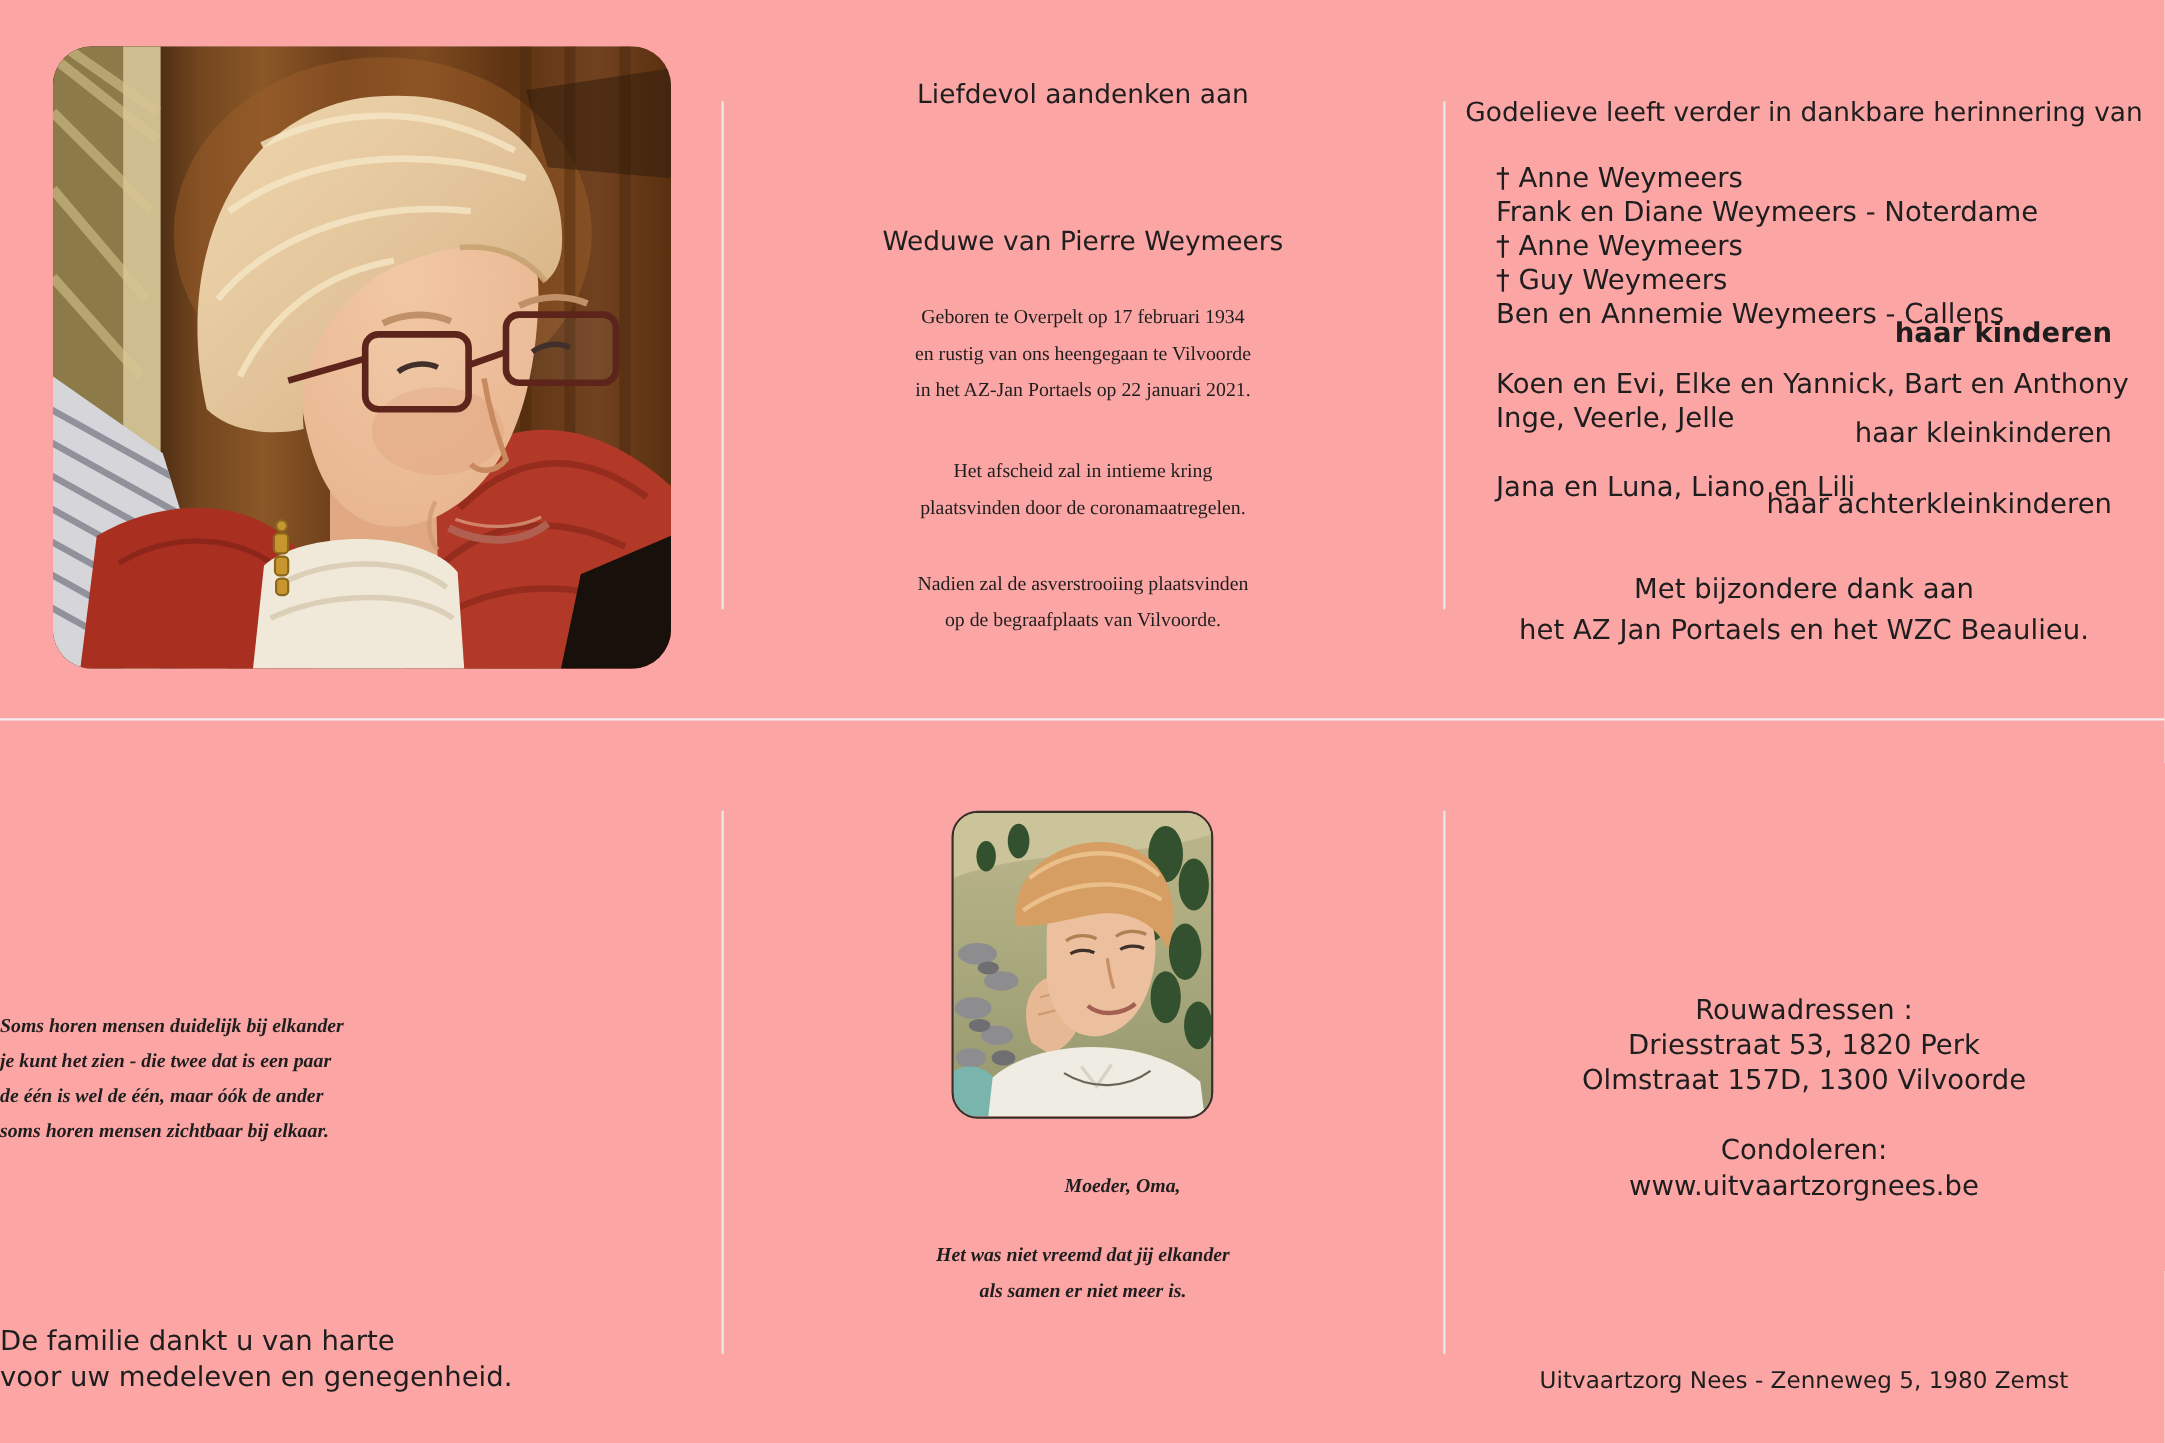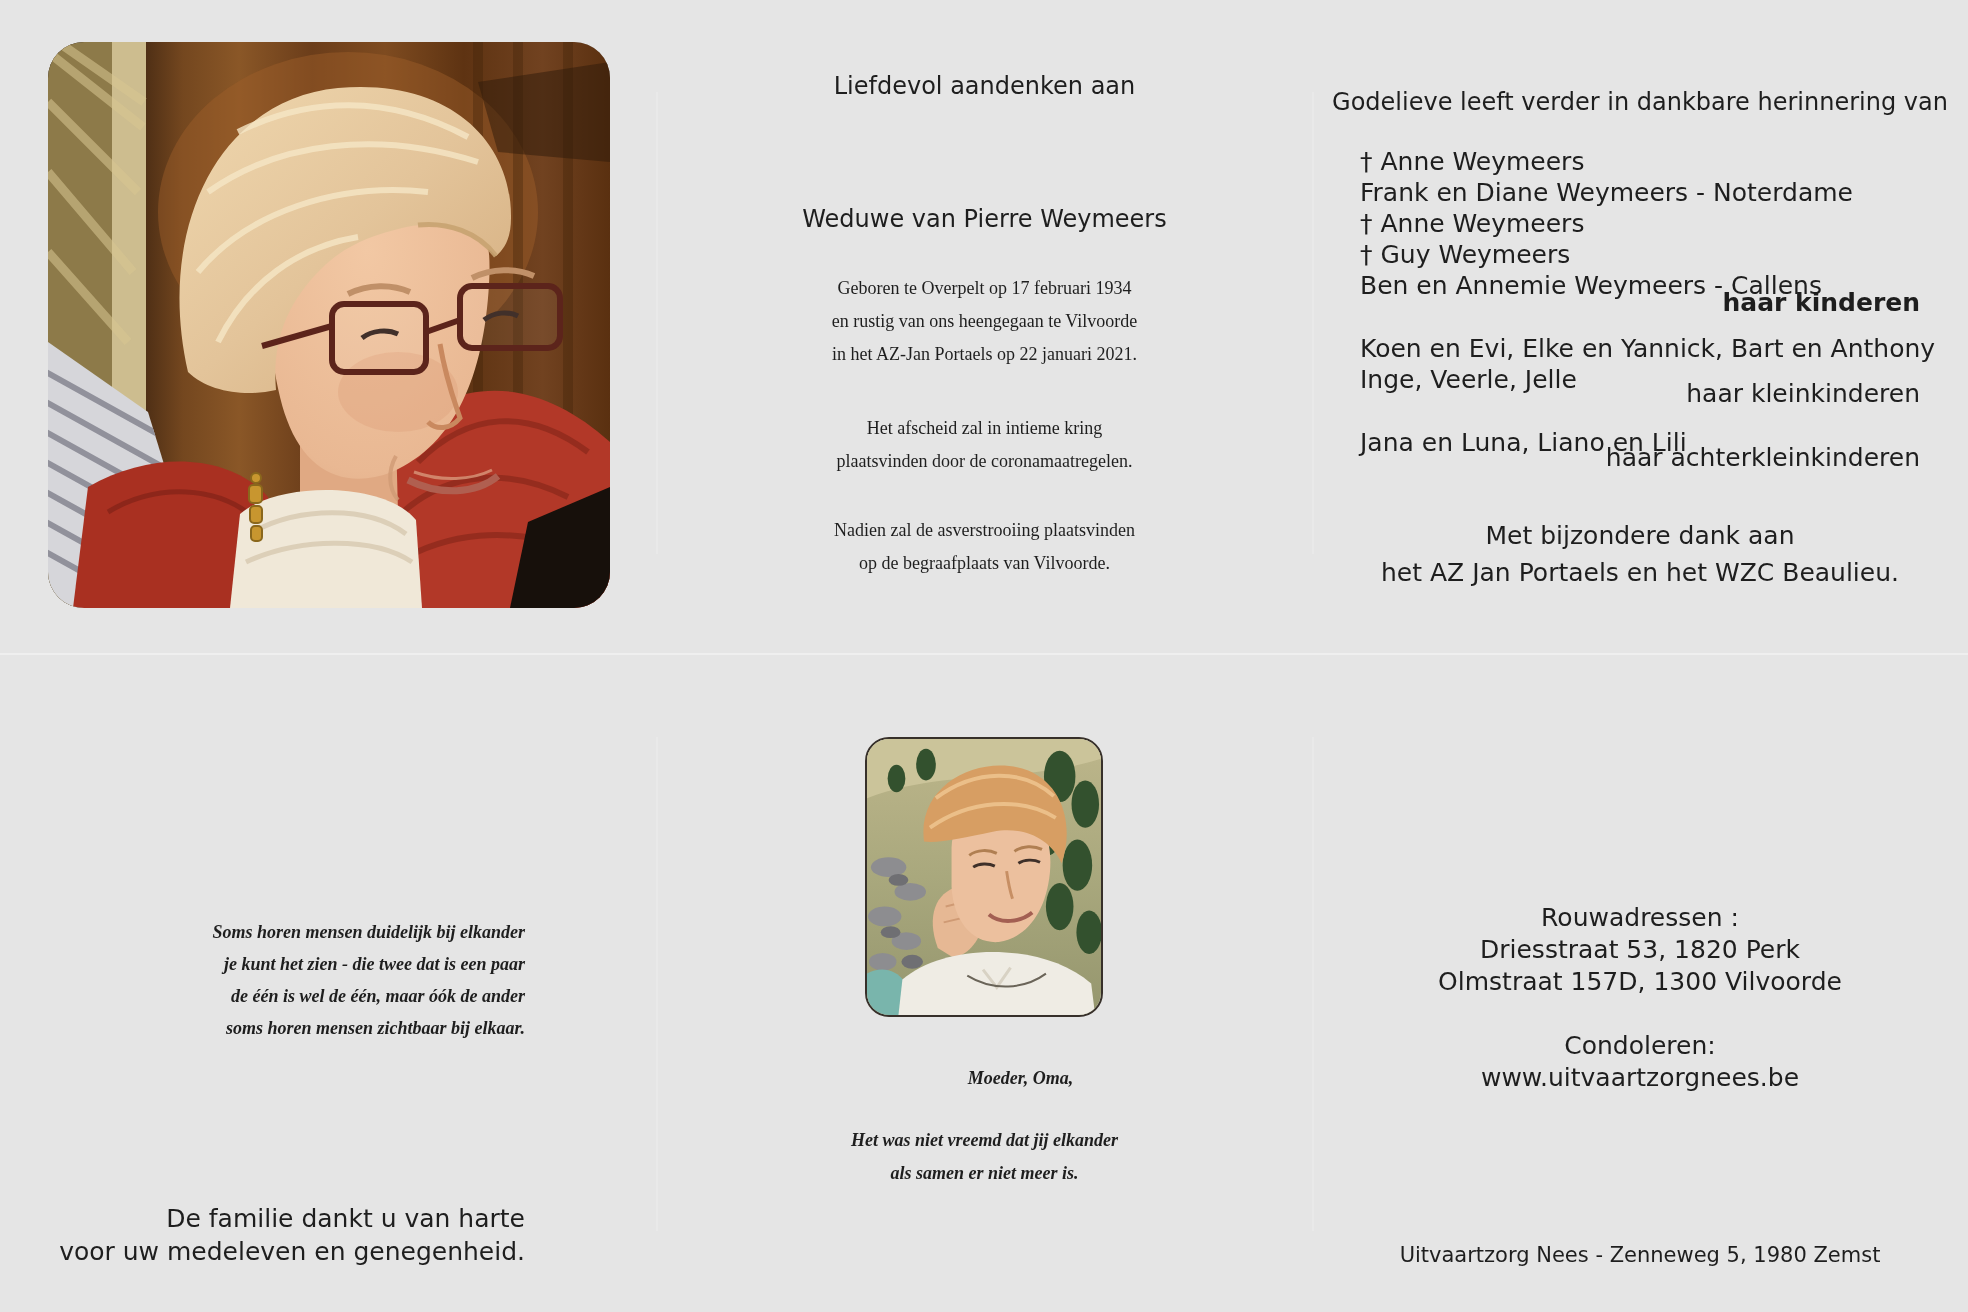--- a/index.html
+++ b/index.html
@@ -1,25 +1,25 @@
 <!DOCTYPE html>
 <html><head>
 <meta charset="utf-8">
 <style>
   html,body{margin:0;padding:0;background:#ffffff;}
   .page{
-    position:relative;width:1968px;height:1312px;background:#e5e5e5;overflow:hidden;
+    position:relative;width:1968px;height:1312px;background:#fca5a5;overflow:hidden;
     font-family:"DejaVu Sans",sans-serif;color:#1e1e1e;
   }
   .abs{position:absolute;}
   .divider-v{position:absolute;width:2px;background:#e9e9e9;}
   .divider-h{position:absolute;height:2px;background:#efefef;left:0;width:1968px;}
   .center-col{left:657px;width:655px;text-align:center;}
   .right-col{left:1312px;width:656px;text-align:center;}
-  .left-col{left:0;width:525px;text-align:right;}
+  .left-col{left:0;width:525px;text-align:left;}
   .t24{font-size:24px;line-height:32px;}
   .t25{font-size:25px;line-height:31px;}
   .t26{font-size:18px;line-height:33px;font-family:Liberation Serif, serif;}
   .title{font-size:50px;font-weight:700;letter-spacing:1px;}
   .bolditalic{font-weight:700;font-style:italic;}
   .rightlabel{left:1312px;width:608px;text-align:right;font-size:25px;}
   .namelist{left:1360px;text-align:left;font-size:25px;line-height:31px;}
   .photo-main{
     left:48px;top:42px;width:562px;height:566px;border-radius:36px;overflow:hidden;
     box-shadow:0 0 0 1px rgba(0,0,0,.25) inset;

